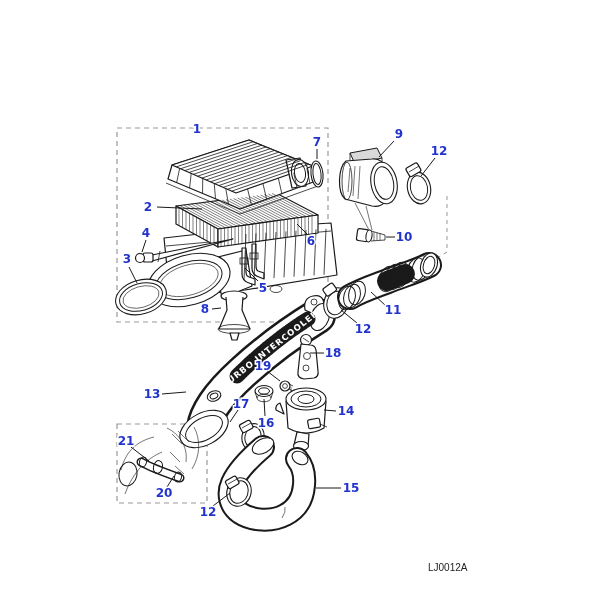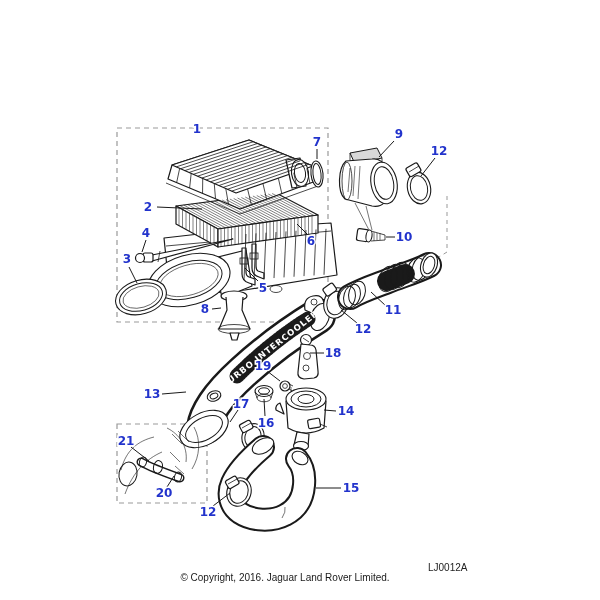--- a/index.html
+++ b/index.html
@@ -379,14 +379,13 @@
         <text x="266" y="427" class="callout">16</text>
         <text x="241" y="408" class="callout">17</text>
         <text x="333" y="357" class="callout">18</text>
         <text x="263" y="370" class="callout">19</text>
         <text x="164" y="497" class="callout">20</text>
         <text x="126" y="445" class="callout">21</text>
       </g>
   </svg>
 
   <div class="footer-code">LJ0012A</div>
-  <div class="footer-copy">© Copyright, 2016. Jaguar Land Rover Limited.</div>
 </div>
 
 </body></html>

